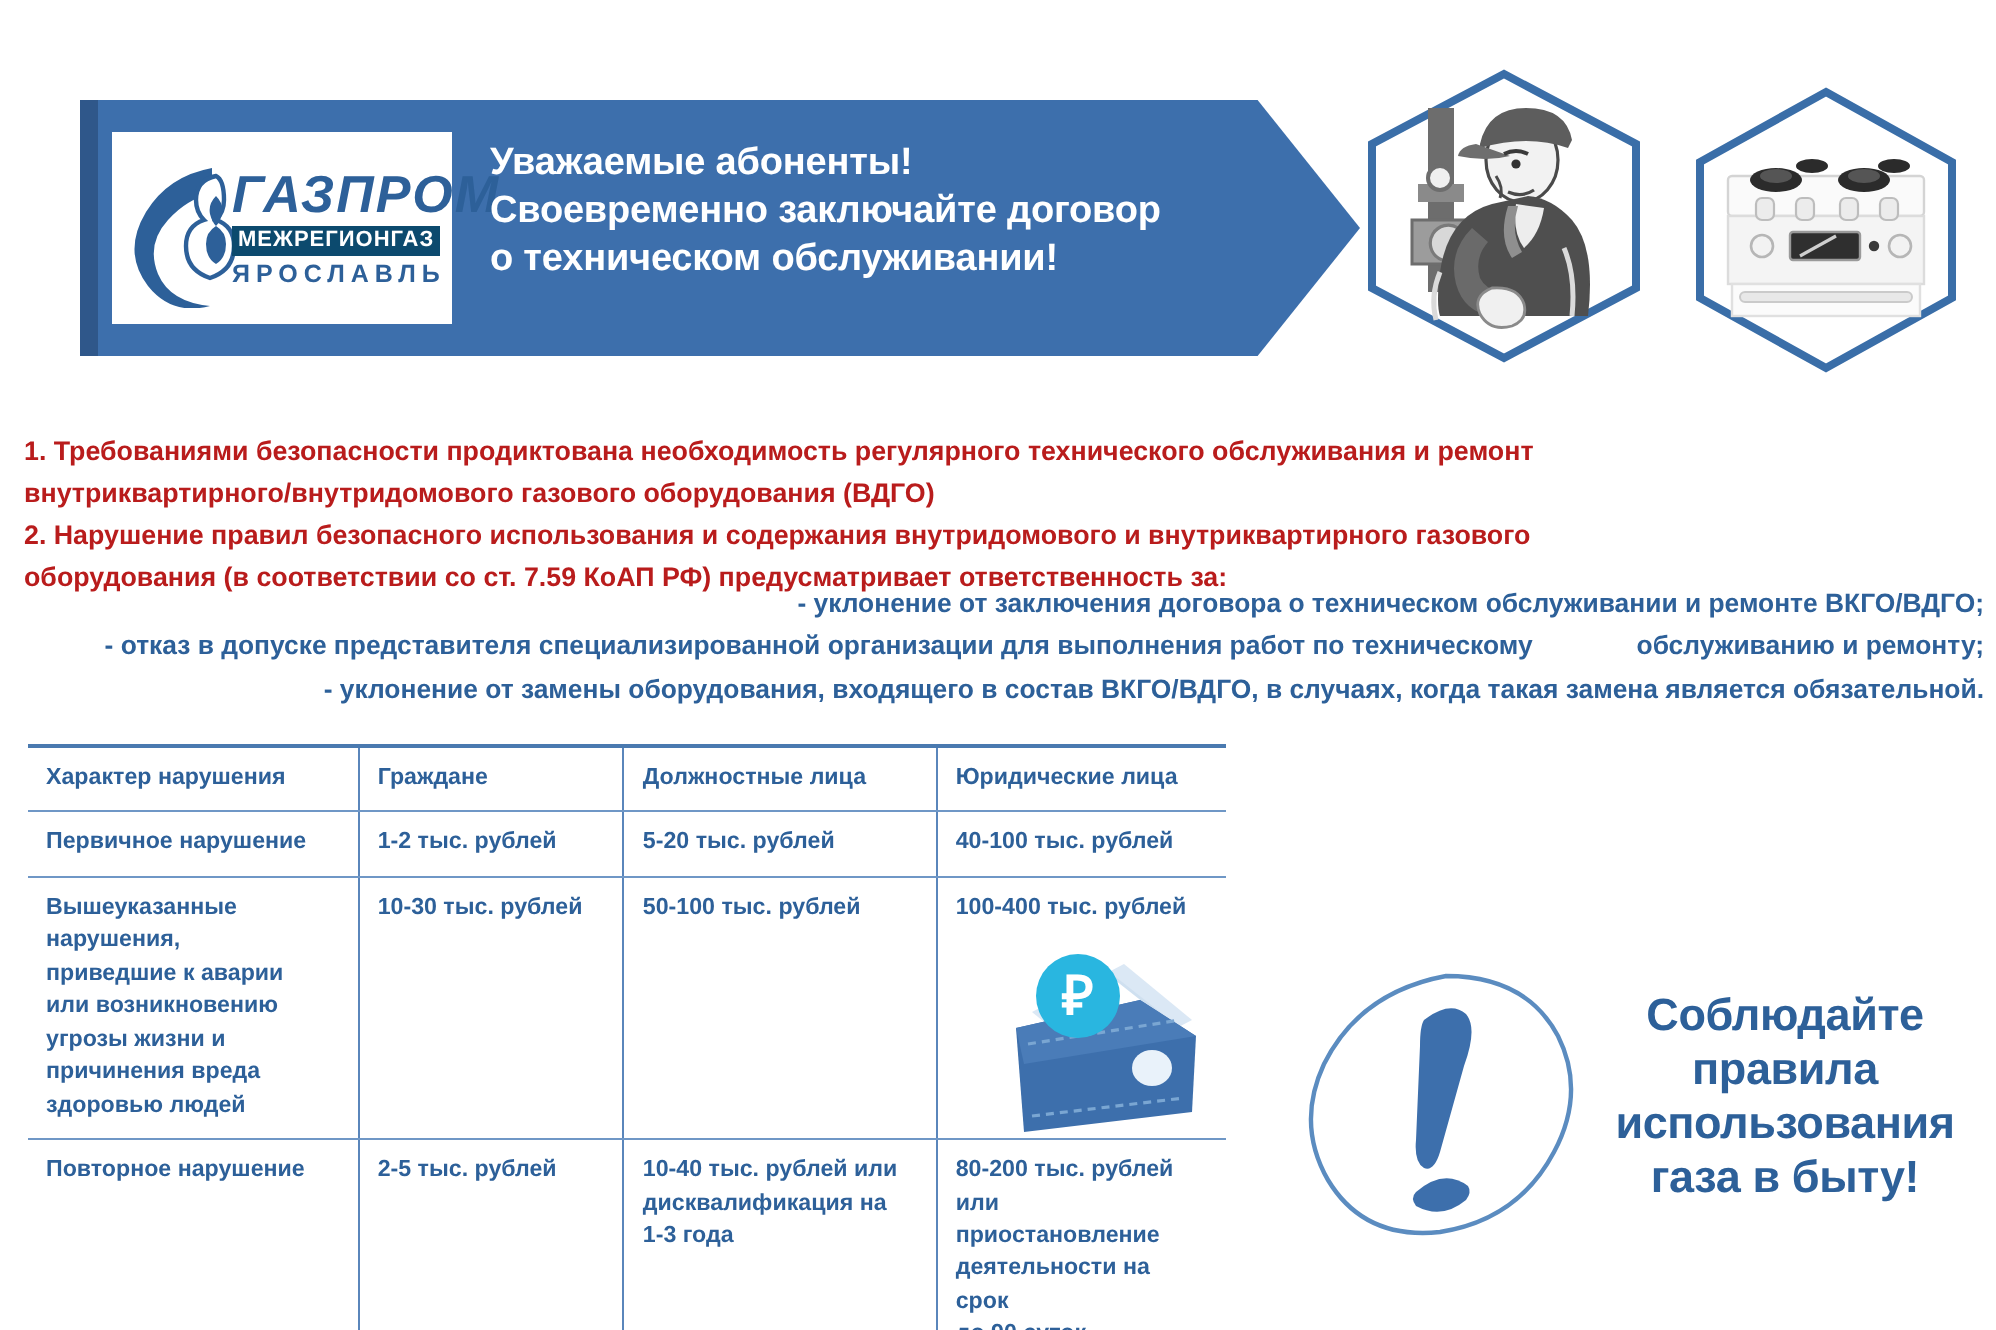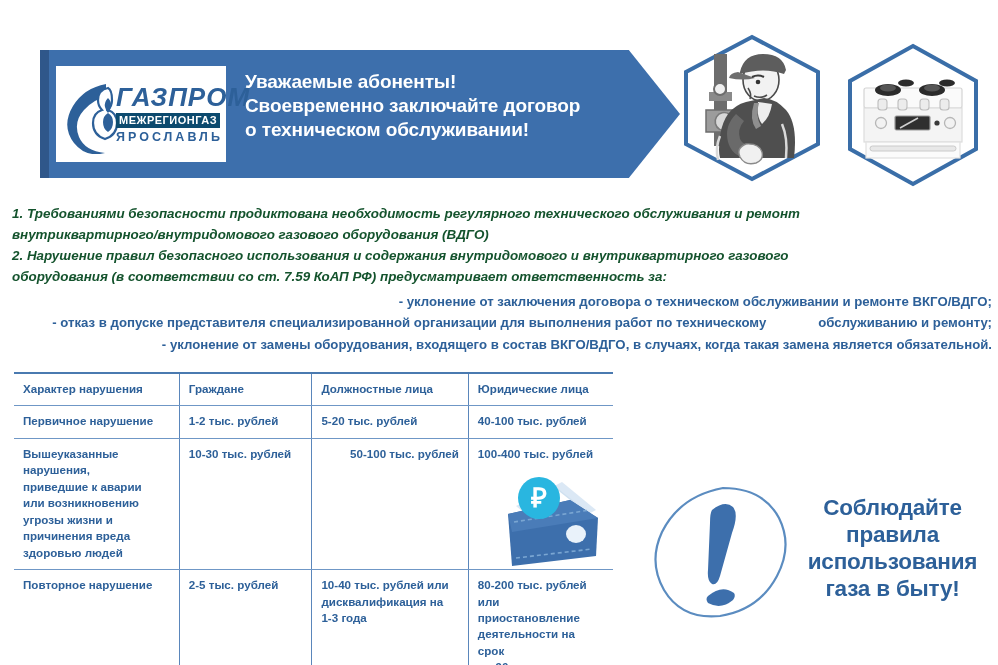--- a/index.html
+++ b/index.html
@@ -54,22 +54,22 @@
   }
 
   
   .hex{
     position:absolute;
   }
   .hex svg{display:block;}
 
   
   .body-text{
-    position:absolute;left:12px;top:204px;width:980px;
-    font-size:13.4px;font-weight:bold;line-height:1.5;color:#14532d;font-style:italic;
+    position:absolute;left:12px;top:216px;width:980px;
+    font-size:13.4px;font-weight:bold;line-height:1.5;color:#b91c1c;
   }
   .body-text p{margin:0 0 1px 0;}
   .bullets{
     position:absolute;left:12px;top:291px;width:980px;
     font-size:13.2px;font-weight:bold;line-height:1.62;color:#2d6099;
   }
   .bullets p{margin:0;text-align:right;}
   .gap{display:inline-block;width:52px;}
 
   
@@ -247,21 +247,21 @@
       </tr>
       <tr class="row">
         <td class="c1 pre" style="white-space: pre-line;">Вышеуказанные
 нарушения,
 приведшие к аварии
 или возникновению
 угрозы жизни и
 причинения вреда
 здоровью людей</td>
         <td class="c2 pre" style="white-space: pre-line;">10-30 тыс. рублей</td>
-        <td class="c3 pre" style="white-space: pre-line; text-align: right;">50-100 тыс. рублей</td>
+        <td class="c3 pre" style="white-space: pre-line;">50-100 тыс. рублей</td>
         <td class="c4 pre" style="white-space: pre-line;">100-400 тыс. рублей</td>
       </tr>
       <tr class="row last">
         <td class="c1 pre" style="white-space: pre-line;">Повторное нарушение</td>
         <td class="c2 pre" style="white-space: pre-line;">2-5 тыс. рублей</td>
         <td class="c3 pre" style="white-space: pre-line;">10-40 тыс. рублей или
 дисквалификация на
 1-3 года</td>
         <td class="c4 pre" style="white-space: pre-line;">80-200 тыс. рублей
 или приостановление

